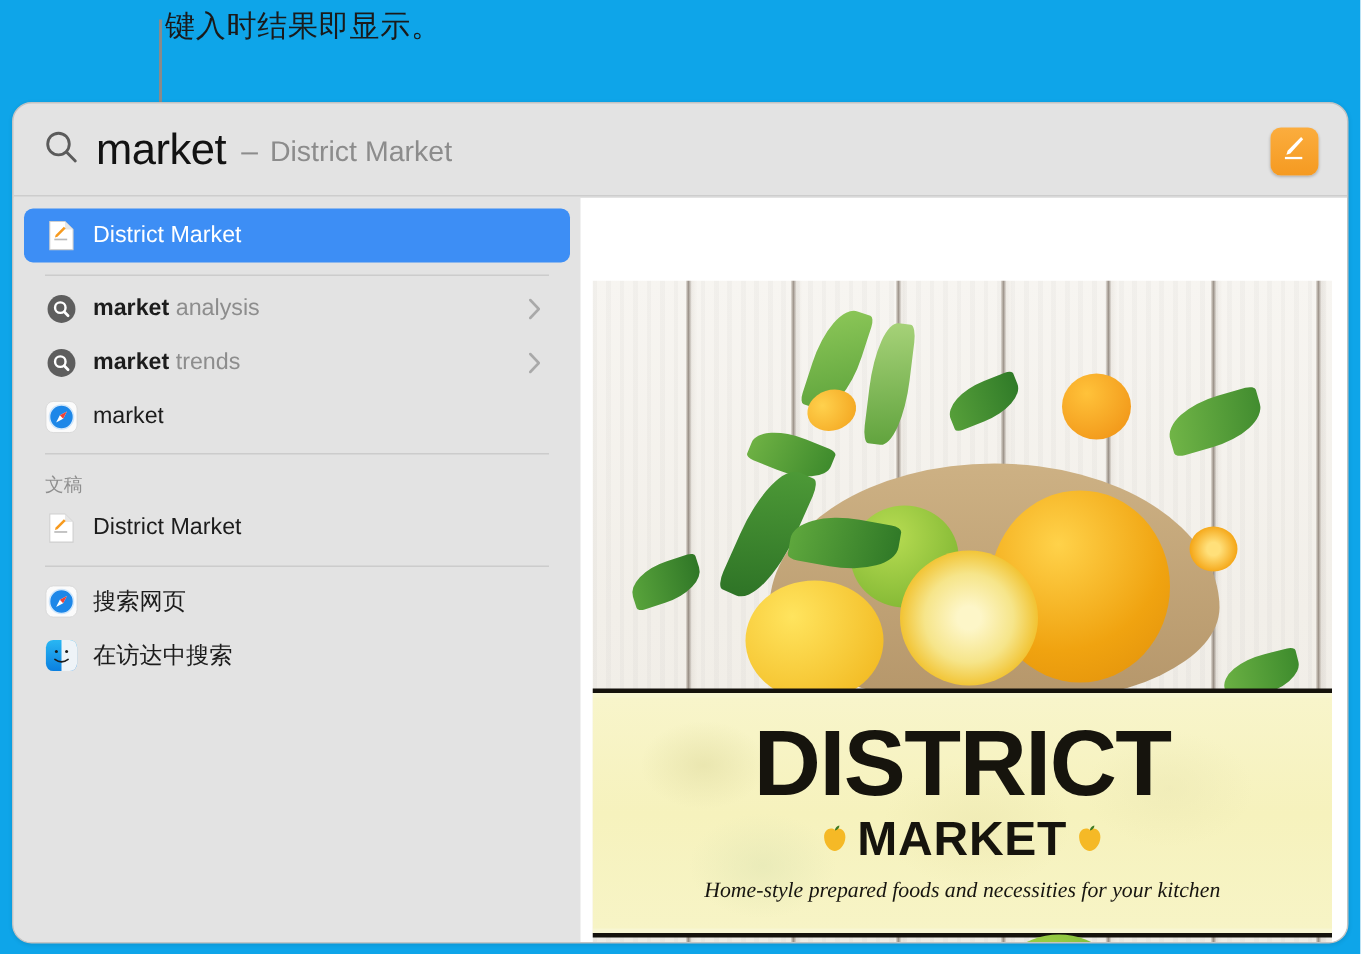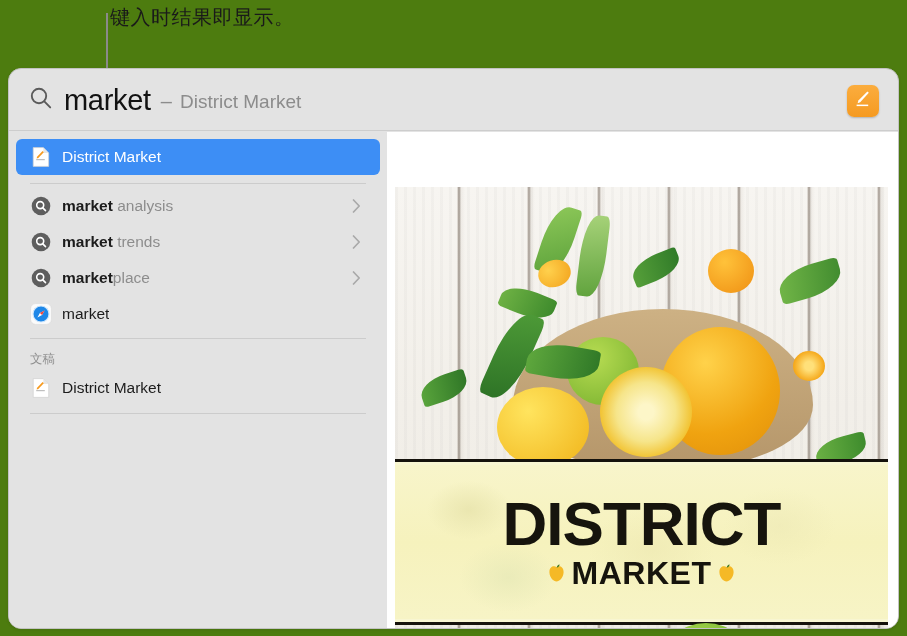--- a/index.html
+++ b/index.html
@@ -10,21 +10,21 @@
     height: 636px;
     overflow: hidden;
     font-family: "Liberation Sans", sans-serif;
     -webkit-font-smoothing: antialiased;
   }
 
   #root {
     position: relative;
     width: 907px;
     height: 636px;
-    background: #4d7c0f;
+    background: #0ea5e9;
   }
 
   
   .callout-text {
     position: absolute;
     left: 110px;
     top: 4px;
     font-size: 20px;
     color: #1a1a1a;
     letter-spacing: 0.5px;
@@ -401,35 +401,20 @@
             </svg>
           </span>
           <span class="rlabel"><span class="bold">market</span><span class="rest"> trends</span></span>
           <span class="chev">
             <svg width="9" height="15" viewBox="0 0 9 15">
                 <polyline points="1.5,1.5 7.2,7.5 1.5,13.5" fill="none" stroke="#a9a9a9" stroke-width="1.7" stroke-linecap="round" stroke-linejoin="round"></polyline>
               </svg>
           </span>
         </div>
 
-        <div class="row">
-          <span class="ricon">
-            <svg width="22" height="22" viewBox="0 0 22 22">
-              <circle cx="11" cy="11" r="9.3" fill="#5e5e5e"></circle>
-              <circle cx="10.2" cy="10.1" r="3.5" fill="none" stroke="#ffffff" stroke-width="1.6"></circle>
-              <line x1="12.8" y1="12.8" x2="15.4" y2="15.5" stroke="#ffffff" stroke-width="1.8" stroke-linecap="round"></line>
-            </svg>
-          </span>
-          <span class="rlabel"><span class="bold">market</span><span class="rest">place</span></span>
-          <span class="chev">
-            <svg width="9" height="15" viewBox="0 0 9 15">
-                <polyline points="1.5,1.5 7.2,7.5 1.5,13.5" fill="none" stroke="#a9a9a9" stroke-width="1.7" stroke-linecap="round" stroke-linejoin="round"></polyline>
-              </svg>
-          </span>
-        </div>
 
 
         <div class="row">
           <span class="ricon">
             <svg width="22" height="22" viewBox="0 0 22 22">
               <rect x="0.6" y="0.6" width="20.8" height="20.8" rx="5" fill="#fbfbfb" stroke="#d8d8d8" stroke-width="0.6"></rect>
               <circle cx="11" cy="11" r="8" fill="#1d87e8"></circle>
               <circle cx="11" cy="11" r="8" fill="none" stroke="#cfe6fb" stroke-width="1.1"></circle>
               <polygon points="14.6,7.4 9.9,9.9 7.4,14.6 12.1,12.1" fill="#ffffff"></polygon>
               <polygon points="14.6,7.4 9.9,9.9 12.1,12.1" fill="#f24236"></polygon>
@@ -449,21 +434,51 @@
               <path d="M12.6 5.1 l1.2 1.2 l-5.5 5.6 l-1.7 0.5 l0.5 -1.7 z" fill="#f79a1e"></path>
               <rect x="6.2" y="13.1" width="8.6" height="1.1" fill="#b9b9b9"></rect>
             </svg>
           </span>
           <span class="rlabel">District Market</span>
         </div>
 
         <div class="divider" style="margin-top:7px;"></div>
 
 
-
+        <div class="row" style="margin-top:2px;">
+          <span class="ricon">
+            <svg width="22" height="22" viewBox="0 0 22 22">
+              <rect x="0.6" y="0.6" width="20.8" height="20.8" rx="5" fill="#fbfbfb" stroke="#d8d8d8" stroke-width="0.6"></rect>
+              <circle cx="11" cy="11" r="8" fill="#1d87e8"></circle>
+              <circle cx="11" cy="11" r="8" fill="none" stroke="#cfe6fb" stroke-width="1.1"></circle>
+              <polygon points="14.6,7.4 9.9,9.9 7.4,14.6 12.1,12.1" fill="#ffffff"></polygon>
+              <polygon points="14.6,7.4 9.9,9.9 12.1,12.1" fill="#f24236"></polygon>
+            </svg>
+          </span>
+          <span class="rlabel">搜索网页</span>
+        </div>
+
+        <div class="row">
+          <span class="ricon">
+            <svg width="22" height="22" viewBox="0 0 22 22">
+              <defs>
+                <linearGradient id="fdr" x1="0" y1="0" x2="0" y2="1">
+                  <stop offset="0" stop-color="#29b7f3"></stop>
+                  <stop offset="1" stop-color="#0a7fe0"></stop>
+                </linearGradient>
+              </defs>
+              <rect x="0.6" y="0.6" width="20.8" height="20.8" rx="5" fill="url(#fdr)"></rect>
+              <path d="M11 0.6 h5.4 a5 5 0 0 1 5 5 v10.8 a5 5 0 0 1 -5 5 H11 z" fill="#eef3f7"></path>
+              <circle cx="7.6" cy="8.4" r="1" fill="#1b1b1b"></circle>
+              <circle cx="14.4" cy="8.4" r="1" fill="#1b1b1b"></circle>
+              <path d="M6.6 13.6 q4.4 3.2 8.8 0" fill="none" stroke="#1b1b1b" stroke-width="1.1" stroke-linecap="round"></path>
+            </svg>
+          </span>
+          <span class="rlabel">在访达中搜索</span>
+        </div>
 
       </div>
 
       <div class="preview">
         <div class="preview-inner">
           <div class="poster">
             <div class="wood"></div>
 
             <div class="leaf" style="left:148px;top:18px;width:30px;height:70px;background:linear-gradient(150deg,#8fc95a,#5ba13a);border-radius:60% 10% 60% 10%;transform:rotate(18deg);"></div>
             <div class="fruit" style="left:143px;top:73px;width:33px;height:27px;background:radial-gradient(circle at 35% 32%,#ffd14d,#f2a01a);transform:rotate(-18deg);"></div>
@@ -494,20 +509,21 @@
                   </svg>
                 </span>
                 <span class="banner-l2">MARKET</span>
                 <span class="apple">
                   <svg width="17" height="18" viewBox="0 0 17 18">
                     <path d="M8.5 3.2 C6.3 1.1 1.2 2.4 1.4 8.2 C1.6 13.8 5.6 17.4 8.5 17.4 C11.4 17.4 15.4 13.8 15.6 8.2 C15.8 2.4 10.7 1.1 8.5 3.2 Z" fill="#f5b926"></path>
                     <path d="M8.6 3.4 C8.9 1.8 10.1 0.7 11.6 0.4 C11.6 2.0 10.5 3.2 8.9 3.6 Z" fill="#3f7a22"></path>
                   </svg>
                 </span>
               </div>
+              <div class="banner-l3">Home-style prepared foods and necessities for your kitchen</div>
             </div>
 
             <div class="fruit" style="left:-10px;top:442px;width:120px;height:120px;background:radial-gradient(circle at 40% 30%,#ffd350,#f0a414);"></div>
             <div class="fruit" style="left:265px;top:436px;width:92px;height:86px;background:radial-gradient(circle at 38% 28%,#a9d94a,#5da12c);"></div>
             <div class="fruit" style="left:340px;top:444px;width:140px;height:120px;background:radial-gradient(circle at 42% 30%,#f7d061,#efa43a 45%,#e8704a 85%);"></div>
 
             <div class="fruit" style="left:186px;top:498px;width:48px;height:38px;background:radial-gradient(circle at 35% 32%,#ffd14d,#f2a01a);transform:rotate(-28deg);"></div>
             <div class="basket" style="left:-24px;top:448px;width:130px;height:130px;background:linear-gradient(180deg,#c2a473,#a98a5c);"></div>
             <div class="leaf" style="left:436px;top:456px;width:80px;height:30px;background:linear-gradient(95deg,#7cbb4c,#3f8a2c);border-radius:60% 10% 60% 10%;transform:rotate(-12deg);"></div>
             <div class="leaf" style="left:440px;top:490px;width:78px;height:28px;background:linear-gradient(95deg,#89c457,#47922f);border-radius:60% 10% 60% 10%;transform:rotate(14deg);"></div>

